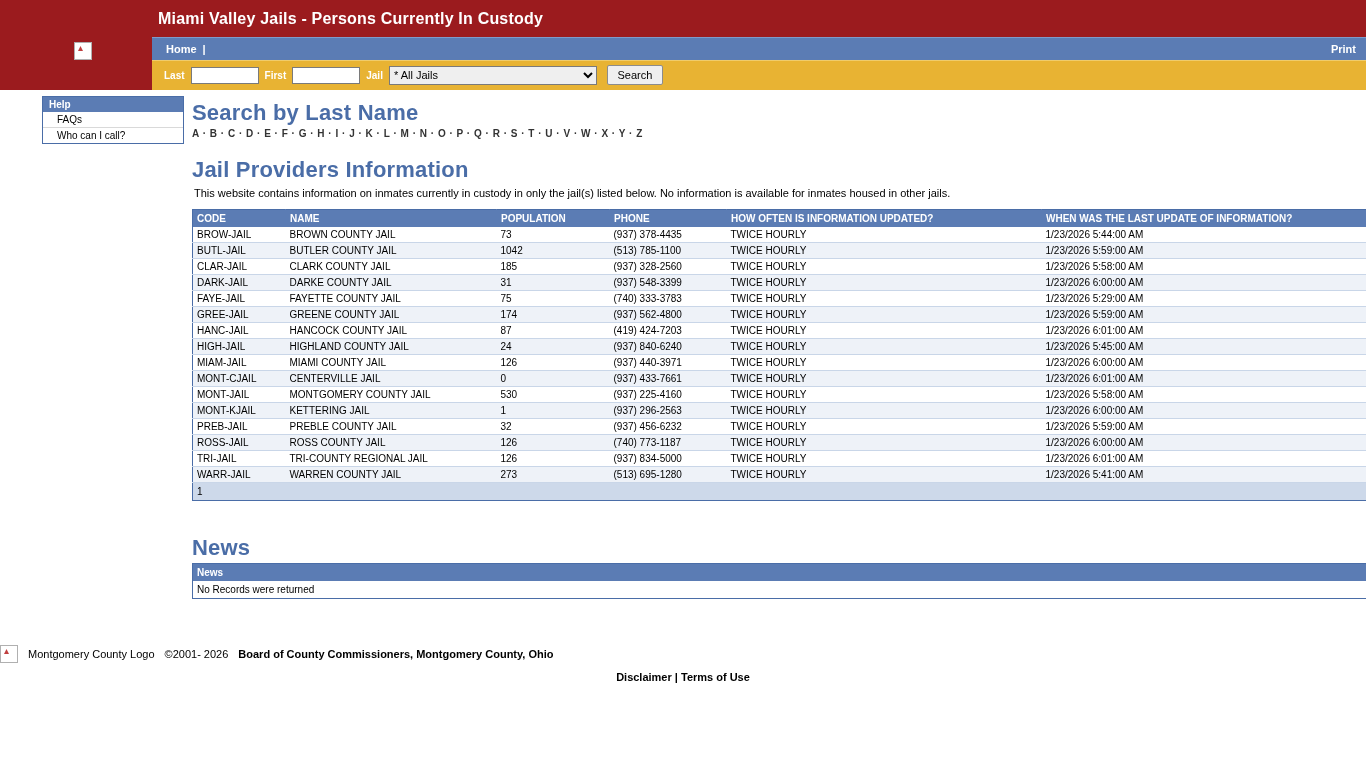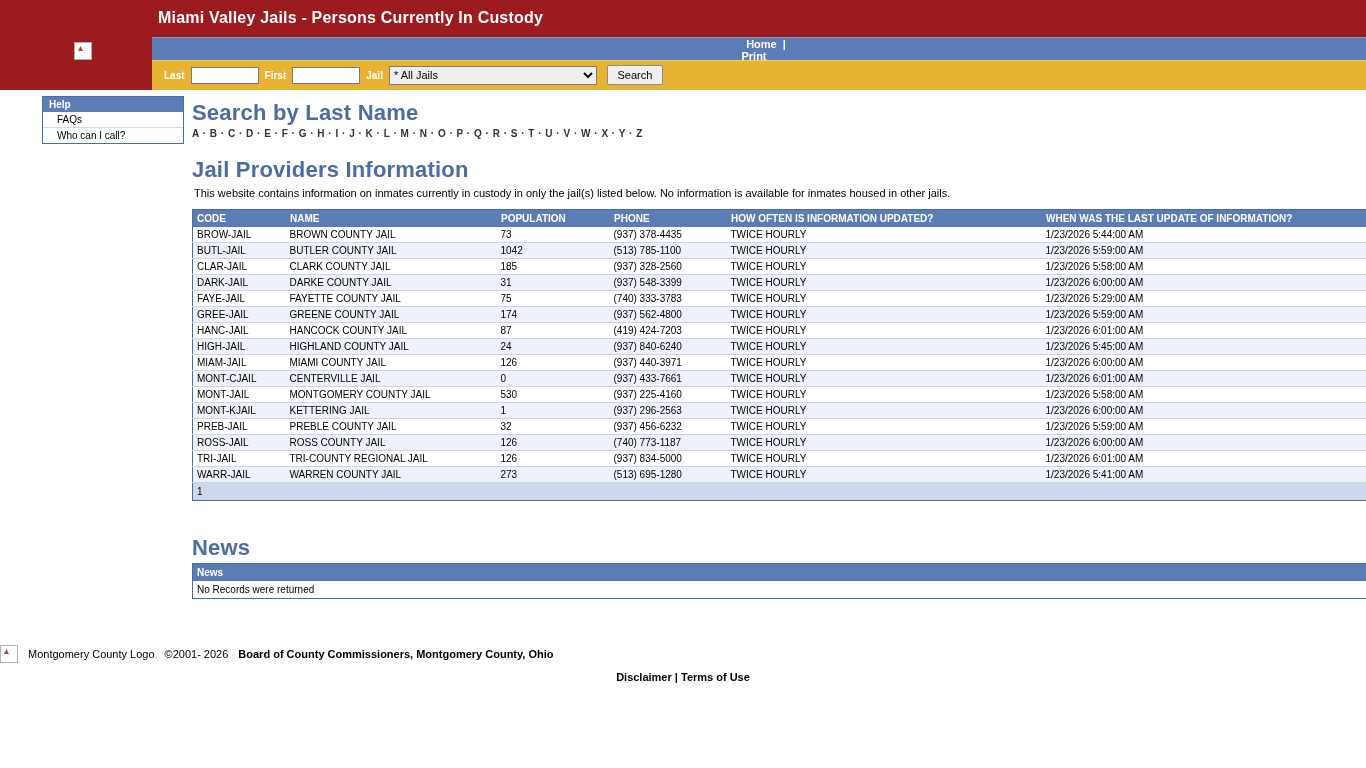--- a/index.html
+++ b/index.html
@@ -66,21 +66,20 @@
     letter-spacing: 0.2px;
     padding-left: 6px;
   }
   .nav-bar {
     height: 22px;
     background: #5b7cb4;
     display: flex;
     align-items: center;
     justify-content: space-between;
     border-top: 1px solid #7e9ccb;
-    flex-direction: column;
   }
   .nav-left {
     display: flex;
     align-items: center;
     padding-left: 8px;
   }
   .nav-left a {
     color: #ffffff;
     font-size: 11px;
     font-weight: bold;

